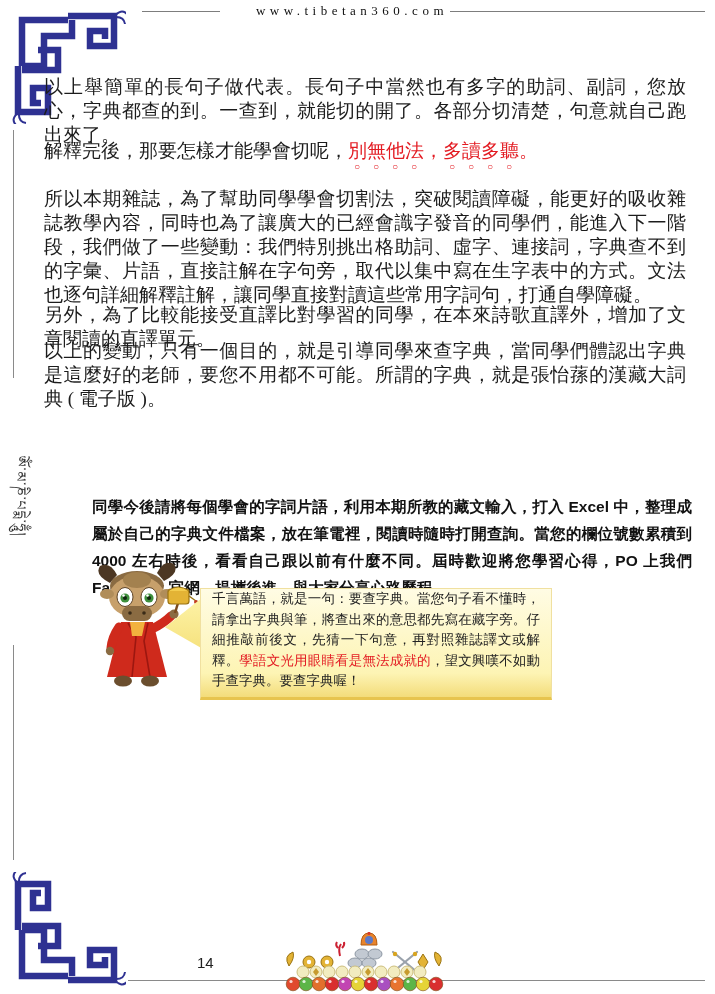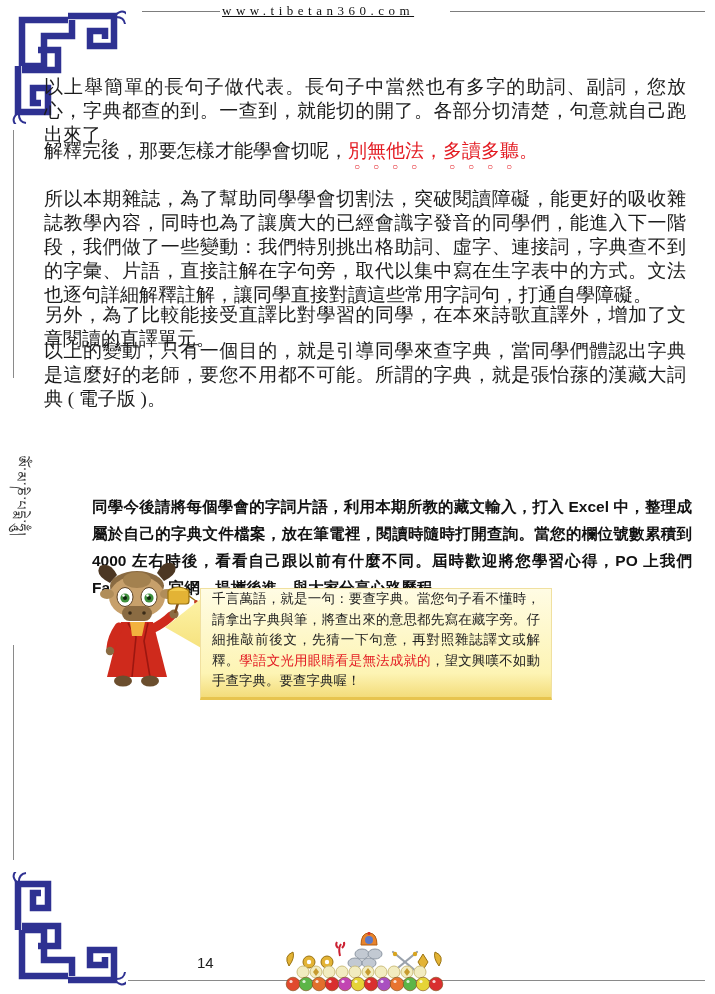--- a/index.html
+++ b/index.html
@@ -1,22 +1,22 @@
 <!DOCTYPE html>
 <html><head>
 <meta charset="utf-8">
 <style>
   html,body{margin:0;padding:0;}
   body{background:#ffffff;font-family:"Liberation Serif","DejaVu Serif",serif;}
   #page{position:relative;width:715px;height:994px;background:#ffffff;overflow:hidden;}
 
   
   .hrule{position:absolute;height:1px;background:#7d7d7d;}
-  #site-url{position:absolute;left:222px;top:3px;width:226px;text-align:left;
-    font-size:13px;letter-spacing:4.5px;color:#111;text-decoration:underline;}
+  #site-url{position:absolute;left:222px;top:3px;width:226px;text-align:right;
+    font-size:13px;letter-spacing:4.5px;color:#111;}
 
   
   .vrule{position:absolute;width:1px;background:#8a8a8a;}
   #tibetan-label{position:absolute;left:-40px;top:485px;width:132px;height:22px;
     transform:rotate(90deg);font-size:14px;color:#333;letter-spacing:1px;text-align:center;}
 
   
   .para{position:absolute;left:44px;width:642px;font-size:19px;line-height:24px;
     color:#1c1c1c;text-align:justify;}
   .red{color:#e31b22;}

